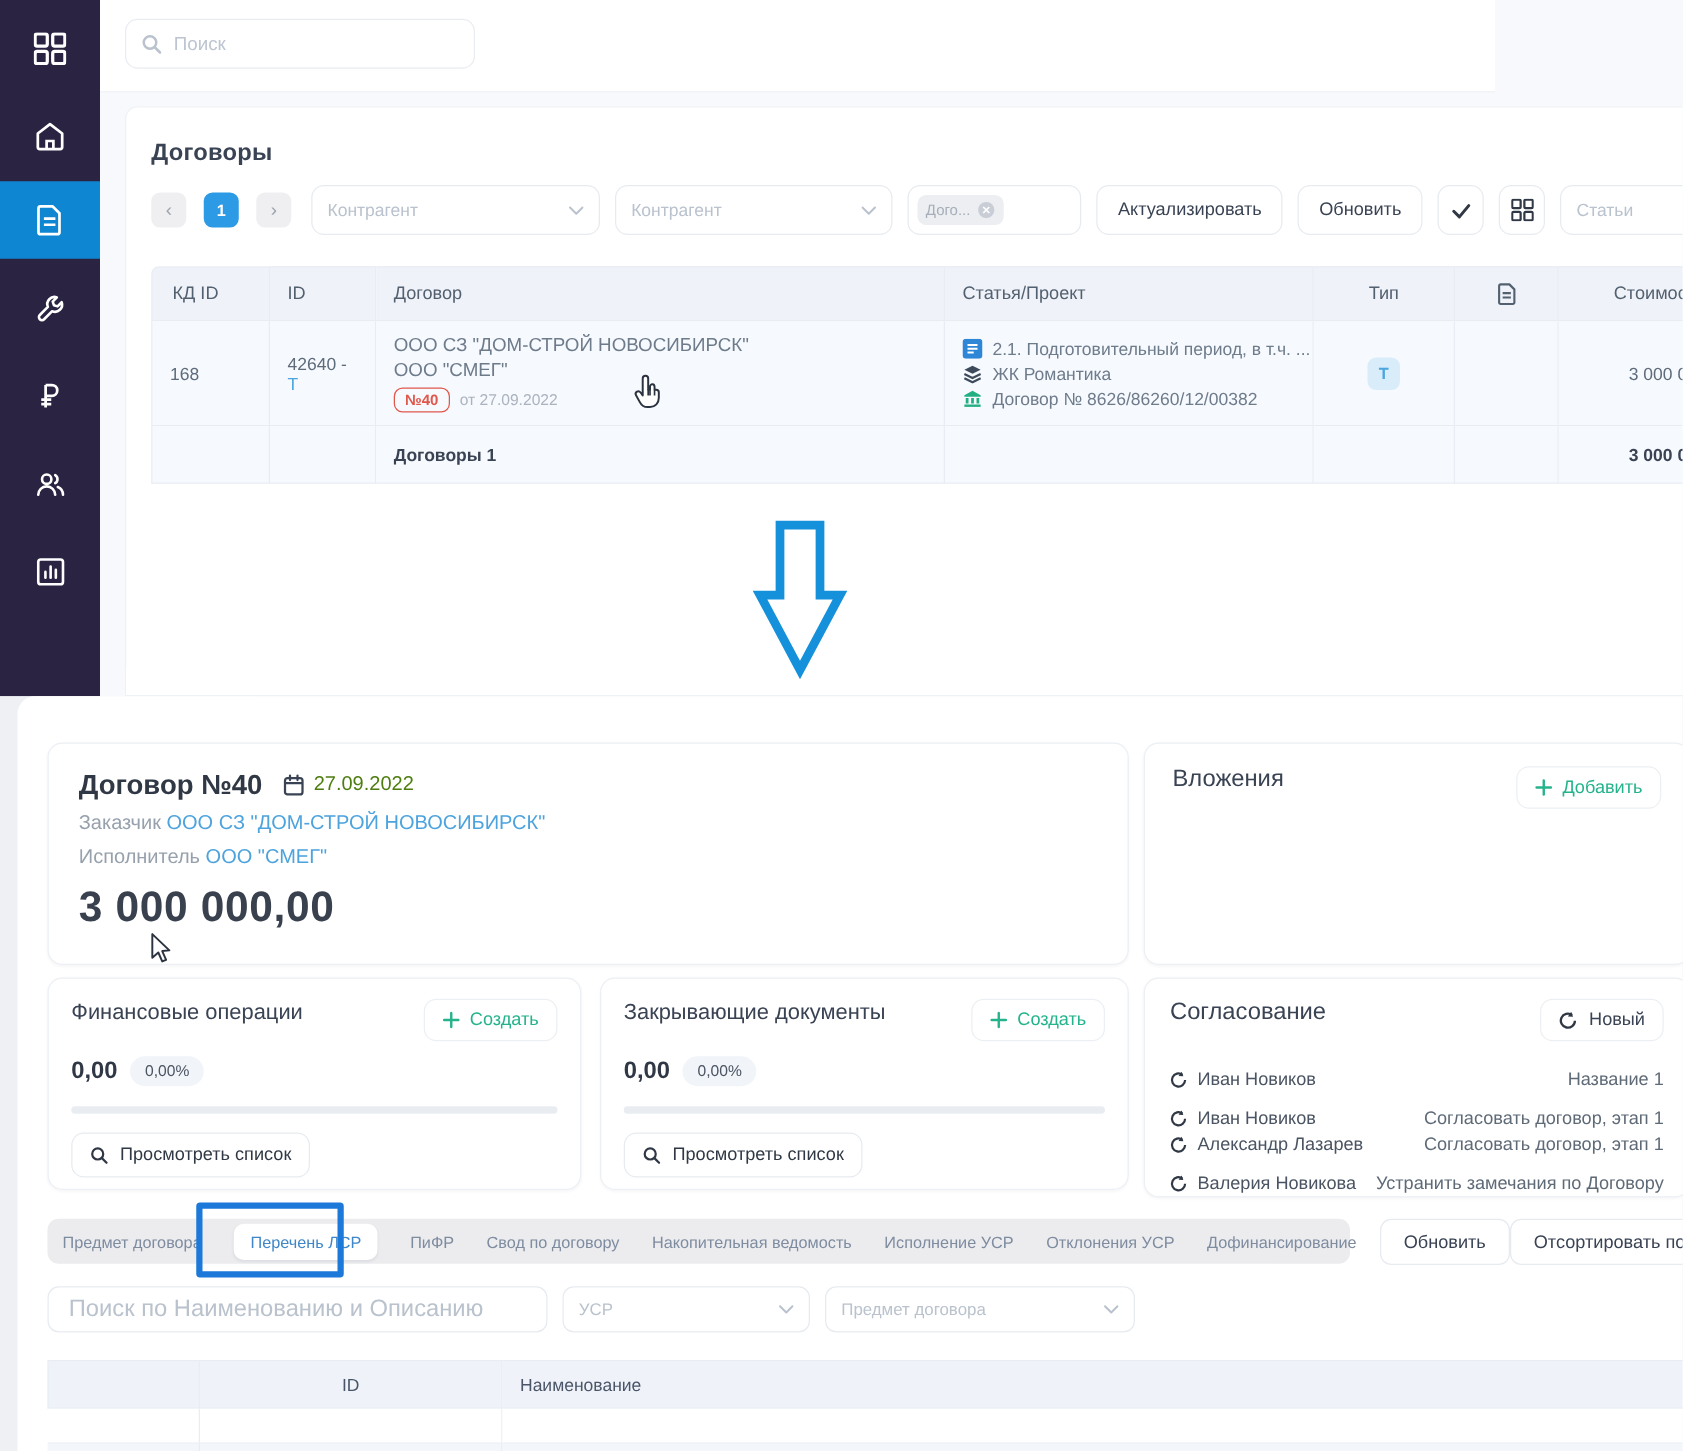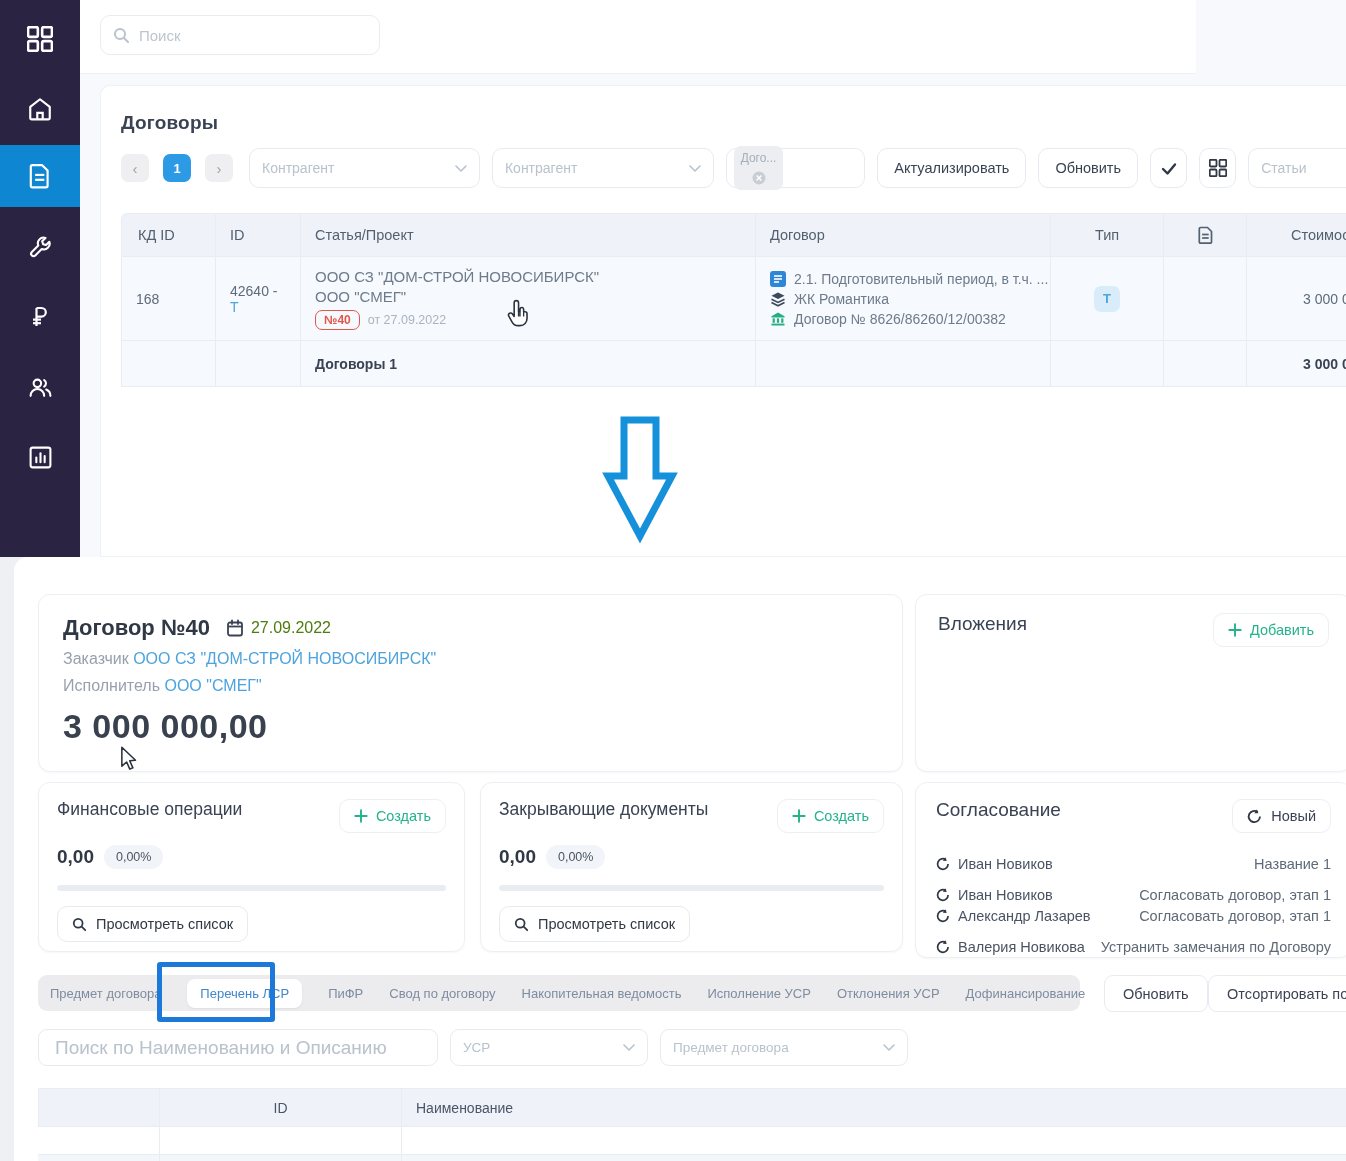--- a/index.html
+++ b/index.html
@@ -20,21 +20,21 @@
   .contracts-title { position:absolute; left:20px; top:26px; font-size:19px; font-weight:700; color:#3a4354; letter-spacing:.2px; }
 
   .filter-row { position:absolute; left:20px; top:62px; width:1240px; height:40px; display:flex; align-items:center; gap:12px; }
   .pg-btn { width:28px; height:28px; border-radius:7px; background:#efeff2; color:#9aa3ae; display:flex; align-items:center; justify-content:center; font-size:15px; }
   .pg-btn.page { background:#2d9ae6; color:#fff; font-size:13px; font-weight:700; }
   .pager { display:flex; gap:14px; align-items:center; margin-right:4px; }
   .select { height:40px; border:1px solid #e7ebf0; border-radius:10px; background:#fff; display:flex; align-items:center; justify-content:space-between; padding:0 12px; color:#b9c2cd; font-size:14px; }
   .sel-contractor1 { width:248px; }
   .sel-contractor2 { width:238px; }
   .tag-input { width:150px; height:40px; border:1px solid #e7ebf0; border-radius:10px; background:#fff; display:flex; align-items:center; padding:0 7px; }
-  .tag-pill { background:#eceef1; border-radius:7px; color:#a6aeb9; font-size:12px; padding:5px 7px; display:flex; align-items:center; gap:6px;flex-direction:column; }
+  .tag-pill { background:#eceef1; border-radius:7px; color:#a6aeb9; font-size:12px; padding:5px 7px; display:flex; align-items:center; gap:6px; }
   .btn { height:40px; background:#fff; border:1px solid #e7ebf0; border-radius:10px; display:flex; align-items:center; justify-content:center; padding:0 16px; font-size:14.5px; color:#3a4354; white-space:nowrap; }
   .btn.icon-only { width:40px; padding:0; }
   .statii { width:120px; }
 
   .ctable { position:absolute; left:20px; top:127px; width:1240px; display:grid; grid-template-columns:95px 85px 455px 295px 113px 83px 114px; font-size:14px; color:#5d6b7b; }
   .ctable .cell { border-bottom:1px solid #e9edf3; border-right:1px solid #e9edf3; padding:0 14px; display:flex; align-items:center; }
   .ctable .cell:nth-child(7n) { border-right:none; }
   .ctable .hdr { background:#eff3f9; height:44px; font-size:14.5px; color:#53606f; border-top:1px solid #e9edf3; }
   .ctable .hdr:first-child { border-left:1px solid #e9edf3; border-radius:6px 0 0 0;padding-left:16px; }
   .ctable .body-cell { background:#f6f9fd; height:84px; }
@@ -331,22 +331,22 @@
           </span>
         </div>
       <div class="select statii">
         <span>Статьи</span>
       </div>
     </div>
 
     <div class="ctable">
       <div class="cell hdr">КД ID</div>
       <div class="cell hdr">ID</div>
+      <div class="cell hdr">Договор</div>
       <div class="cell hdr">Статья/Проект</div>
-      <div class="cell hdr">Договор</div>
       <div class="cell hdr center">Тип</div>
       <div class="cell hdr center">
           <span>
             <svg width="18" height="19" viewBox="0 0 17 19" style="color:#53606f">
               <use href="#i-docpage"></use>
             </svg>
           </span>
         </div>
       <div class="cell hdr cost-cell" style="padding-left:44px !important">Стоимость</div>
 

